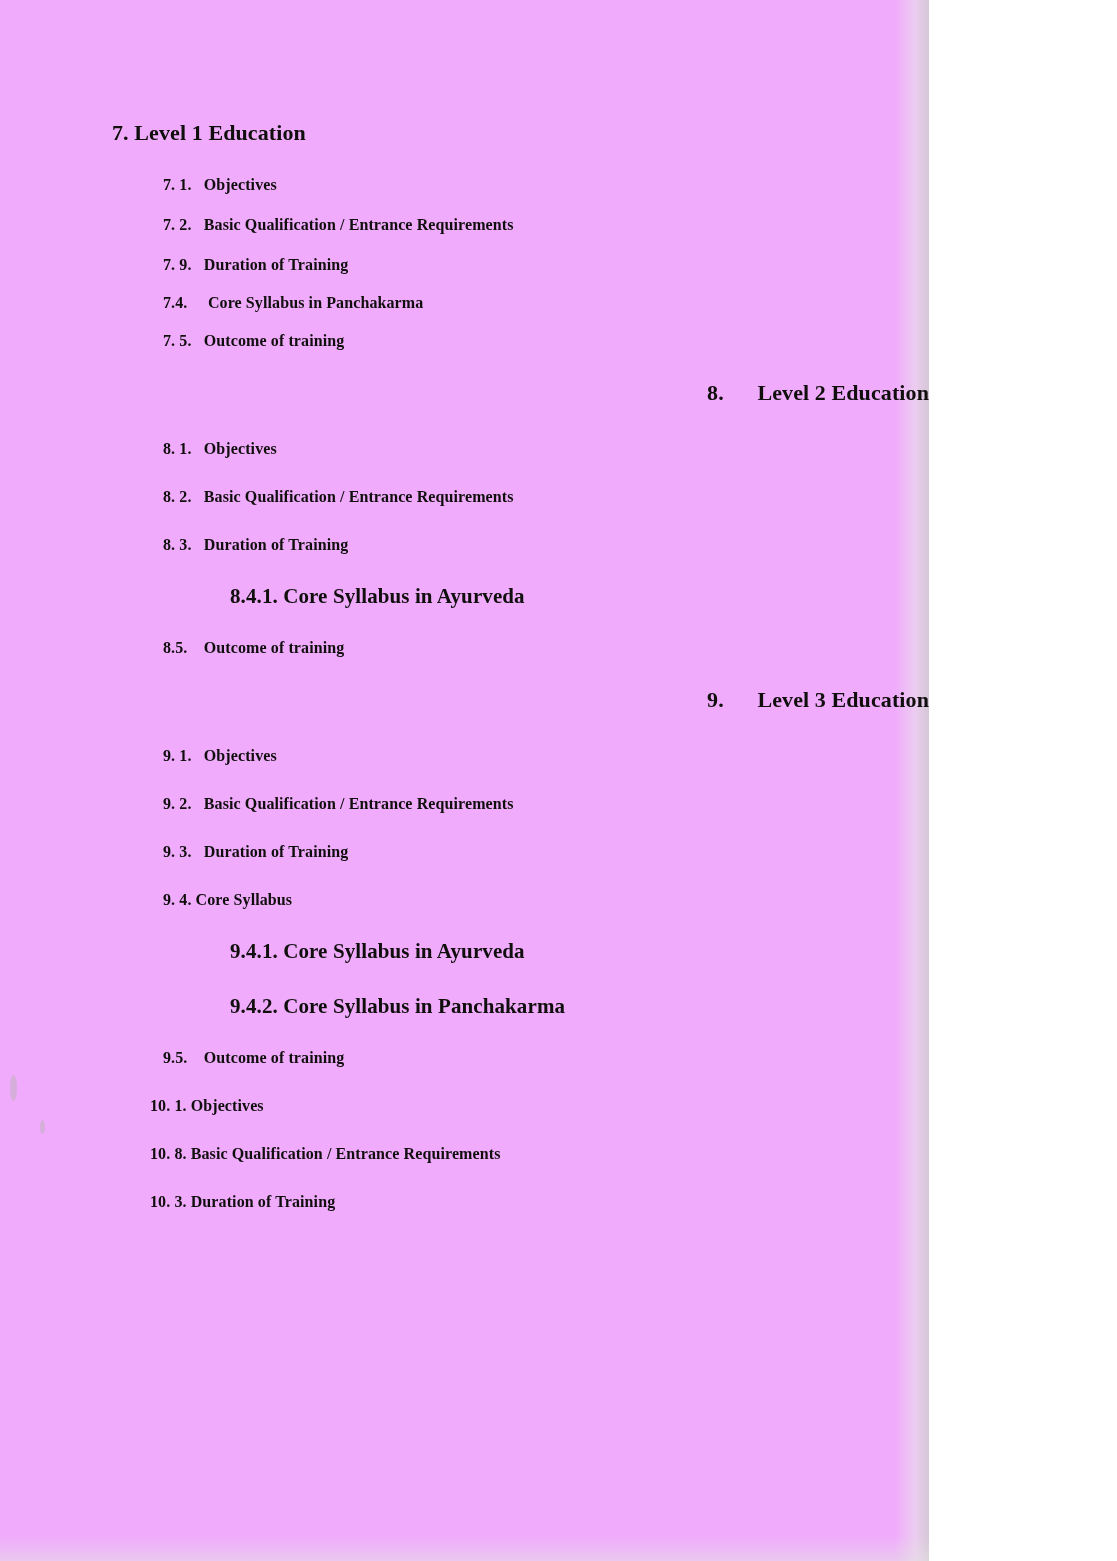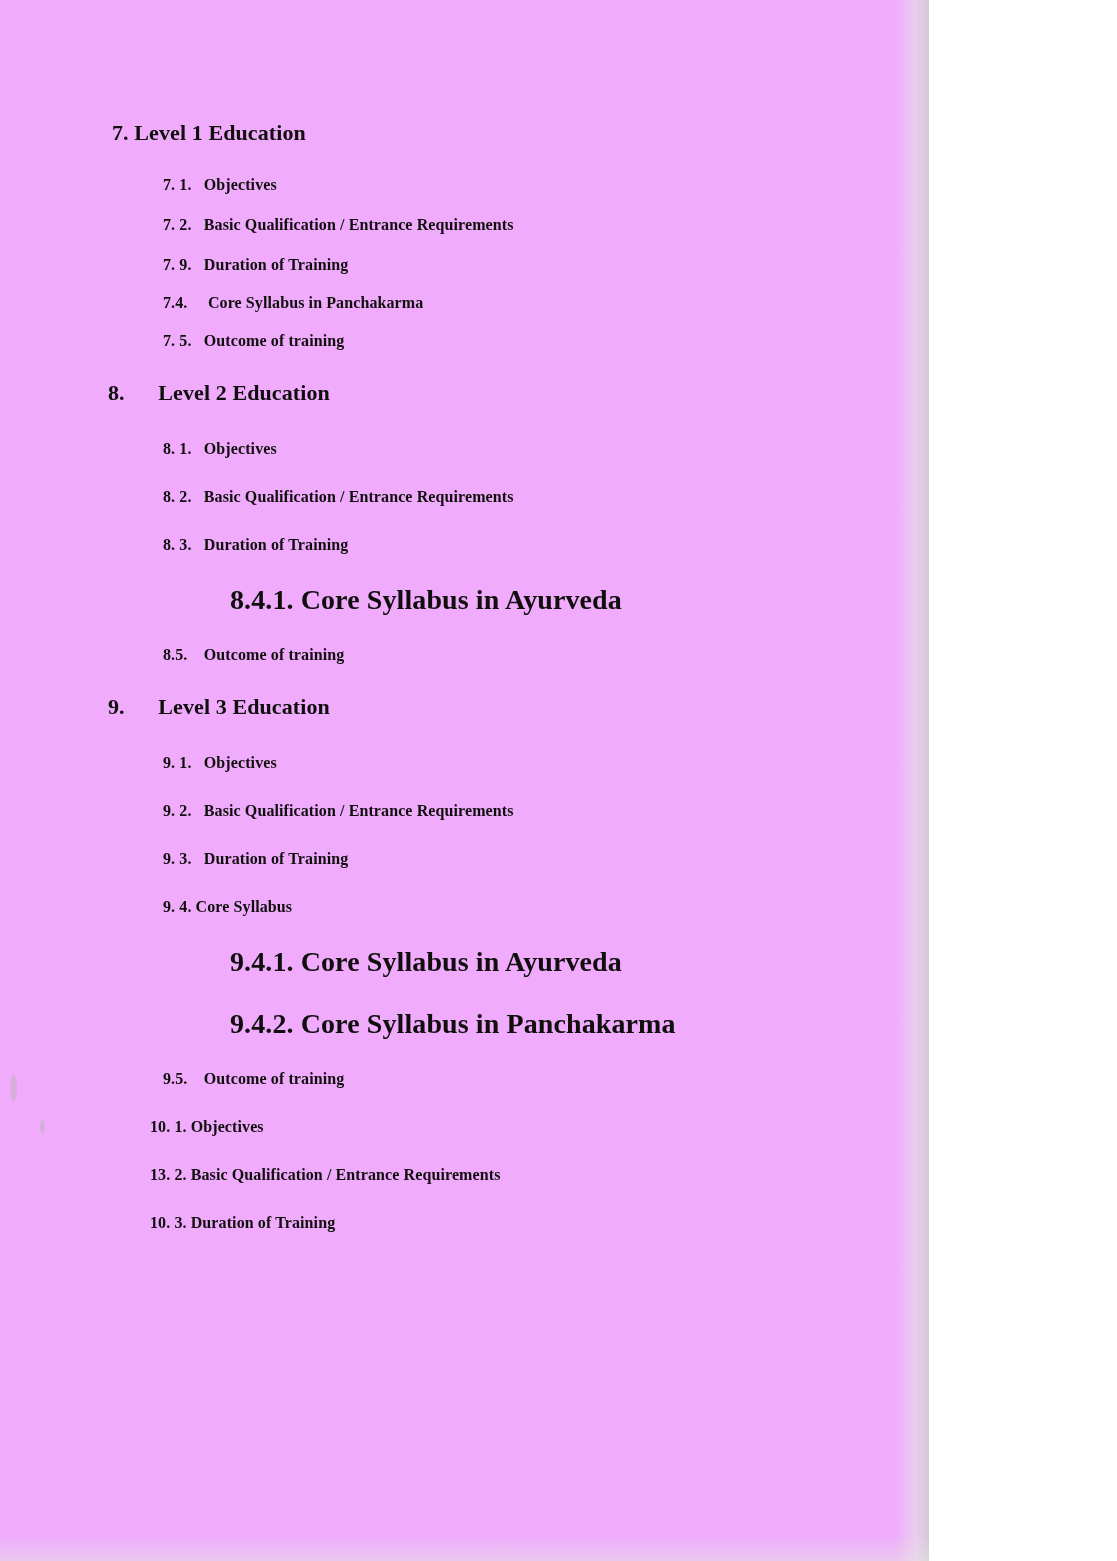--- a/index.html
+++ b/index.html
@@ -56,28 +56,29 @@
     white-space: pre;
   }
   
   .lvl-h {            
     font-size: 22px;
     margin-left: 112px;
     margin-bottom: 22px;
   }
   .lvl-h.wide {
     margin-left: 108px;
+    text-align: right;
   }
   .lvl-1 {            
     font-size: 16px;
     margin-left: 163px;
     margin-bottom: 22px;
   }
   .lvl-2 {            
-    font-size: 28px;
+    font-size: 21px;
     margin-left: 230px;
     margin-bottom: 22px;
   }
   .gap-sm { margin-bottom: 20px; }
   .gap-md { margin-bottom: 30px; }
   .gap-lg { margin-bottom: 34px; }
 </style>
 </head>
 <body>
 
@@ -115,17 +116,17 @@
     <div class="toc-line lvl-1 gap-md">9. 3.   Duration of Training</div>
     <div class="toc-line lvl-1 gap-md">9. 4. Core Syllabus</div>
 
     <div class="toc-line lvl-2 gap-md">9.4.1. Core Syllabus in Ayurveda</div>
     <div class="toc-line lvl-2 gap-md">9.4.2. Core Syllabus in Panchakarma</div>
 
     <div class="toc-line lvl-1 gap-md">9.5.    Outcome of training</div>
 
 
     <div class="toc-line lvl-1 gap-md" style="margin-left:150px;">10. 1. Objectives</div>
-    <div class="toc-line lvl-1 gap-md" style="margin-left:150px;">13. 2. Basic Qualification / Entrance Requirements</div>
+    <div class="toc-line lvl-1 gap-md" style="margin-left:150px;">10. 8. Basic Qualification / Entrance Requirements</div>
     <div class="toc-line lvl-1 gap-md" style="margin-left:150px;">10. 3. Duration of Training</div>
 
   </div>
 </div>
 
 </body></html>

